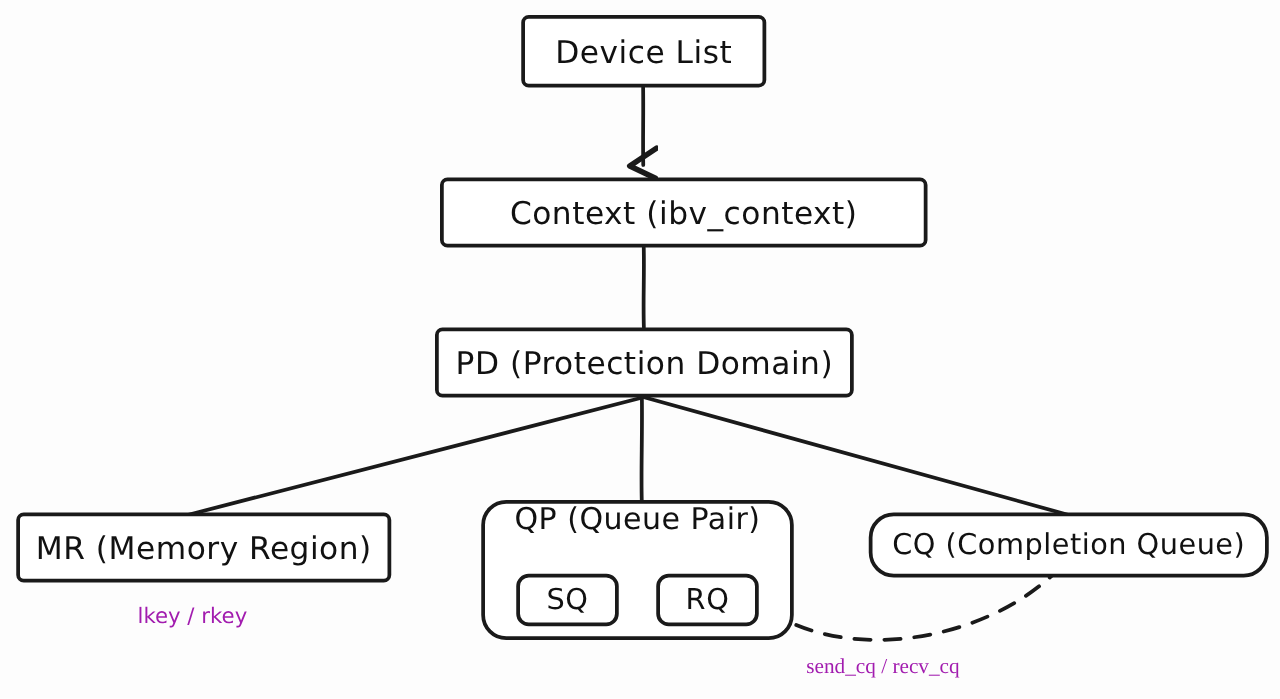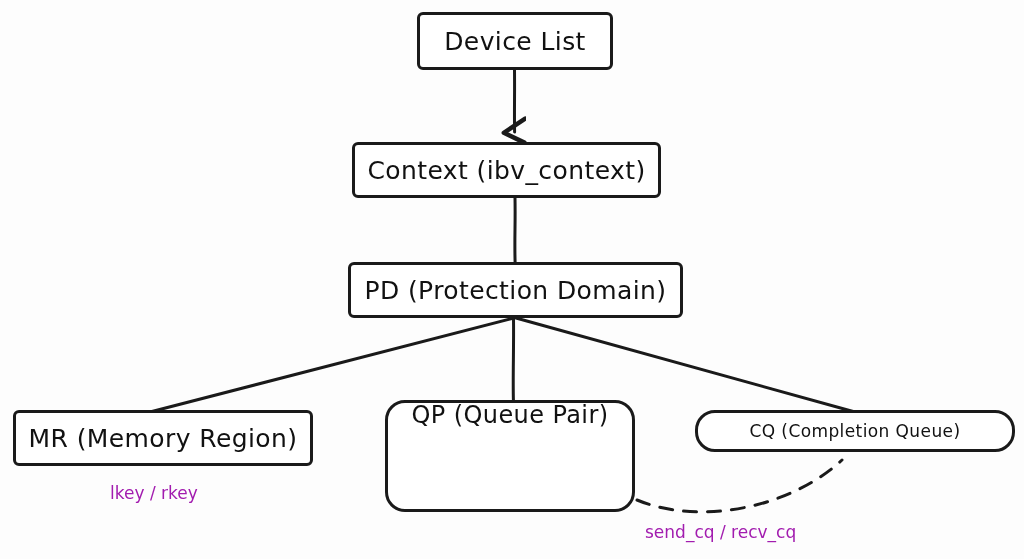--- a/index.html
+++ b/index.html
@@ -42,34 +42,34 @@
     display: block;
     white-space: nowrap;
     line-height: 1;
   }
   
   #node-device-list {
     left: 417px; top: 12px; width: 196px; height: 58px;
     font-size: 25px;
   }
   #node-context {
-    left: 352px; top: 142px; width: 309px; height: 56px;
+    left: 352px; top: 142px; width: 390px; height: 56px;
     font-size: 25px;
   }
   #node-pd {
     left: 348px; top: 262px; width: 335px; height: 56px;
     font-size: 25px;
   }
   #node-mr {
     left: 13px; top: 410px; width: 300px; height: 56px;
     font-size: 25px;
   }
   #node-cq {
-    left: 695px; top: 410px; width: 320px; height: 42px;
-    font-size: 17px;
+    left: 695px; top: 410px; width: 320px; height: 52px;
+    font-size: 23px;
     border-radius: 20px;
   }
   #node-qp {
     left: 385px; top: 400px; width: 250px; height: 112px;
     border-radius: 20px;
     display: block;
     padding: 0;
   }
   #node-qp .qp-title {
     display: block;
@@ -106,21 +106,21 @@
     color: #a21caf;
     font-size: 17px;
     white-space: nowrap;
     z-index: 2;
     line-height: 1;
   }
   #caption-mr {
     left: 110px; top: 485px;
   }
   #caption-cq-link {
-    left: 645px; top: 524px;
+    left: 645px; top: 524px; font-family: Liberation Serif, serif;
   }
 </style>
 </head>
 <body>
 
 <div id="canvas">
 
   <svg id="edges" viewBox="0 0 1024 559" xmlns="http://www.w3.org/2000/svg">
     <defs>
       <marker id="arrowhead" markerWidth="10" markerHeight="10" refX="5.6" refY="4" orient="auto" markerUnits="strokeWidth">
@@ -152,20 +152,28 @@
   <div class="node" id="node-mr">
     <span class="node-label">MR (Memory Region)</span>
   </div>
 
   <div class="node" id="node-pd">
     <span class="node-label">PD (Protection Domain)</span>
   </div>
 
   <div class="node" id="node-qp">
     <span class="qp-title">QP (Queue Pair)</span>
+    <div class="qp-queues">
+      <div class="queue-box">
+        <span>SQ</span>
+      </div>
+      <div class="queue-box">
+        <span>RQ</span>
+      </div>
+    </div>
   </div>
 
   <div class="node" id="node-cq">
     <span class="node-label">CQ (Completion Queue)</span>
   </div>
 
   <div class="caption" id="caption-mr">lkey / rkey</div>
 
   <div class="caption" id="caption-cq-link">send_cq / recv_cq</div>
 

